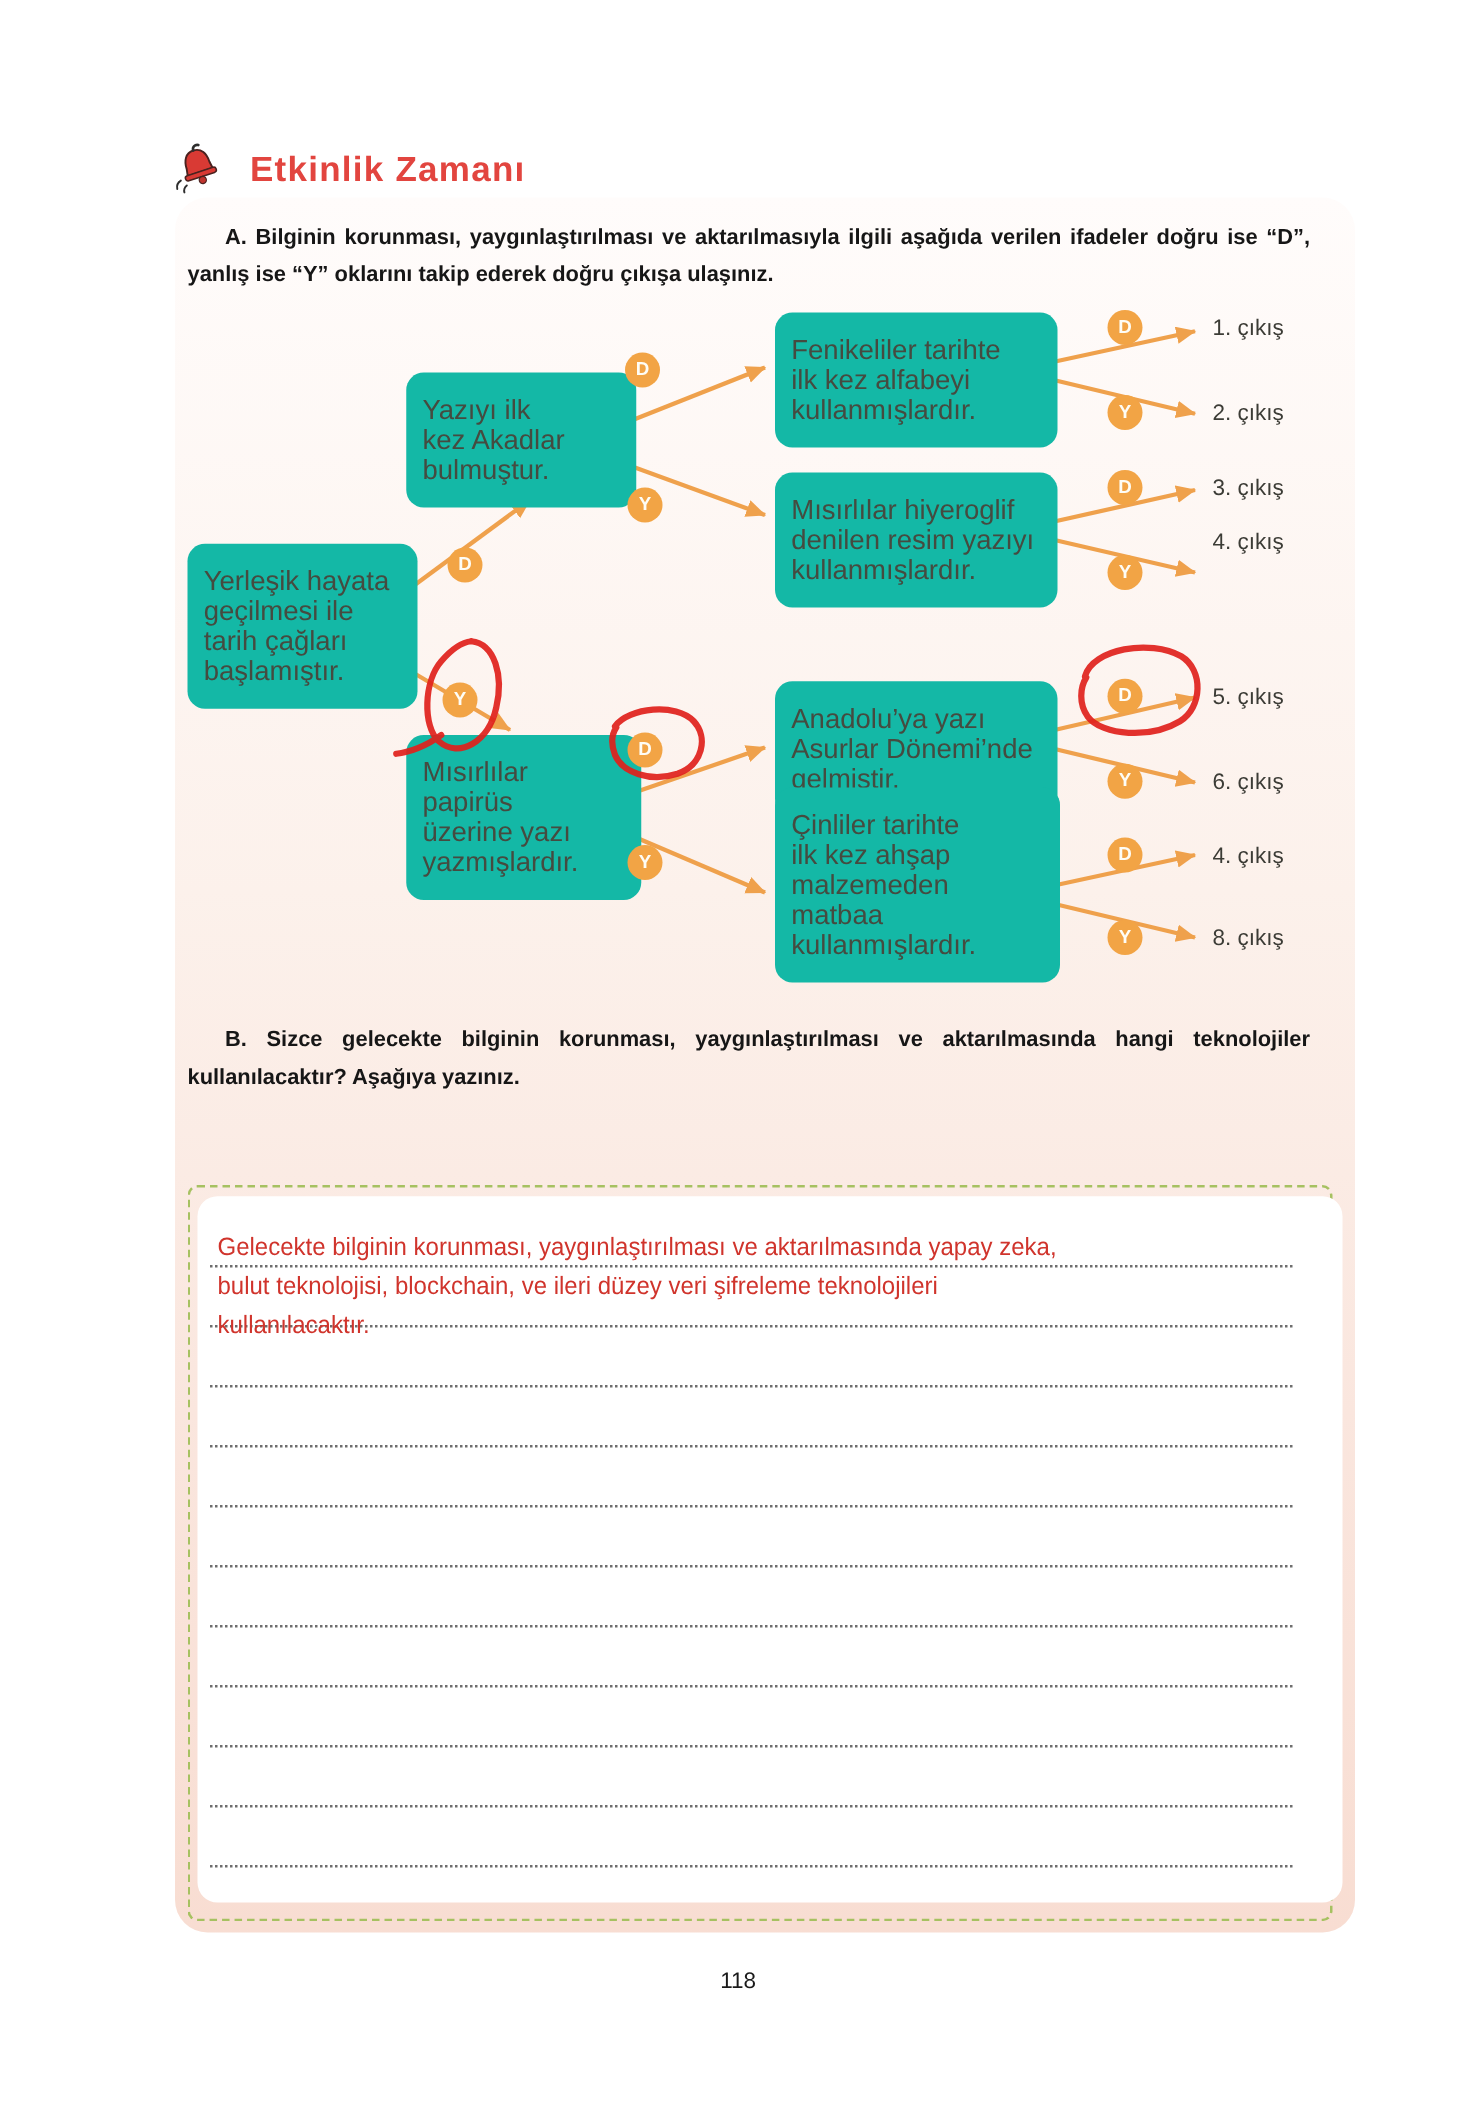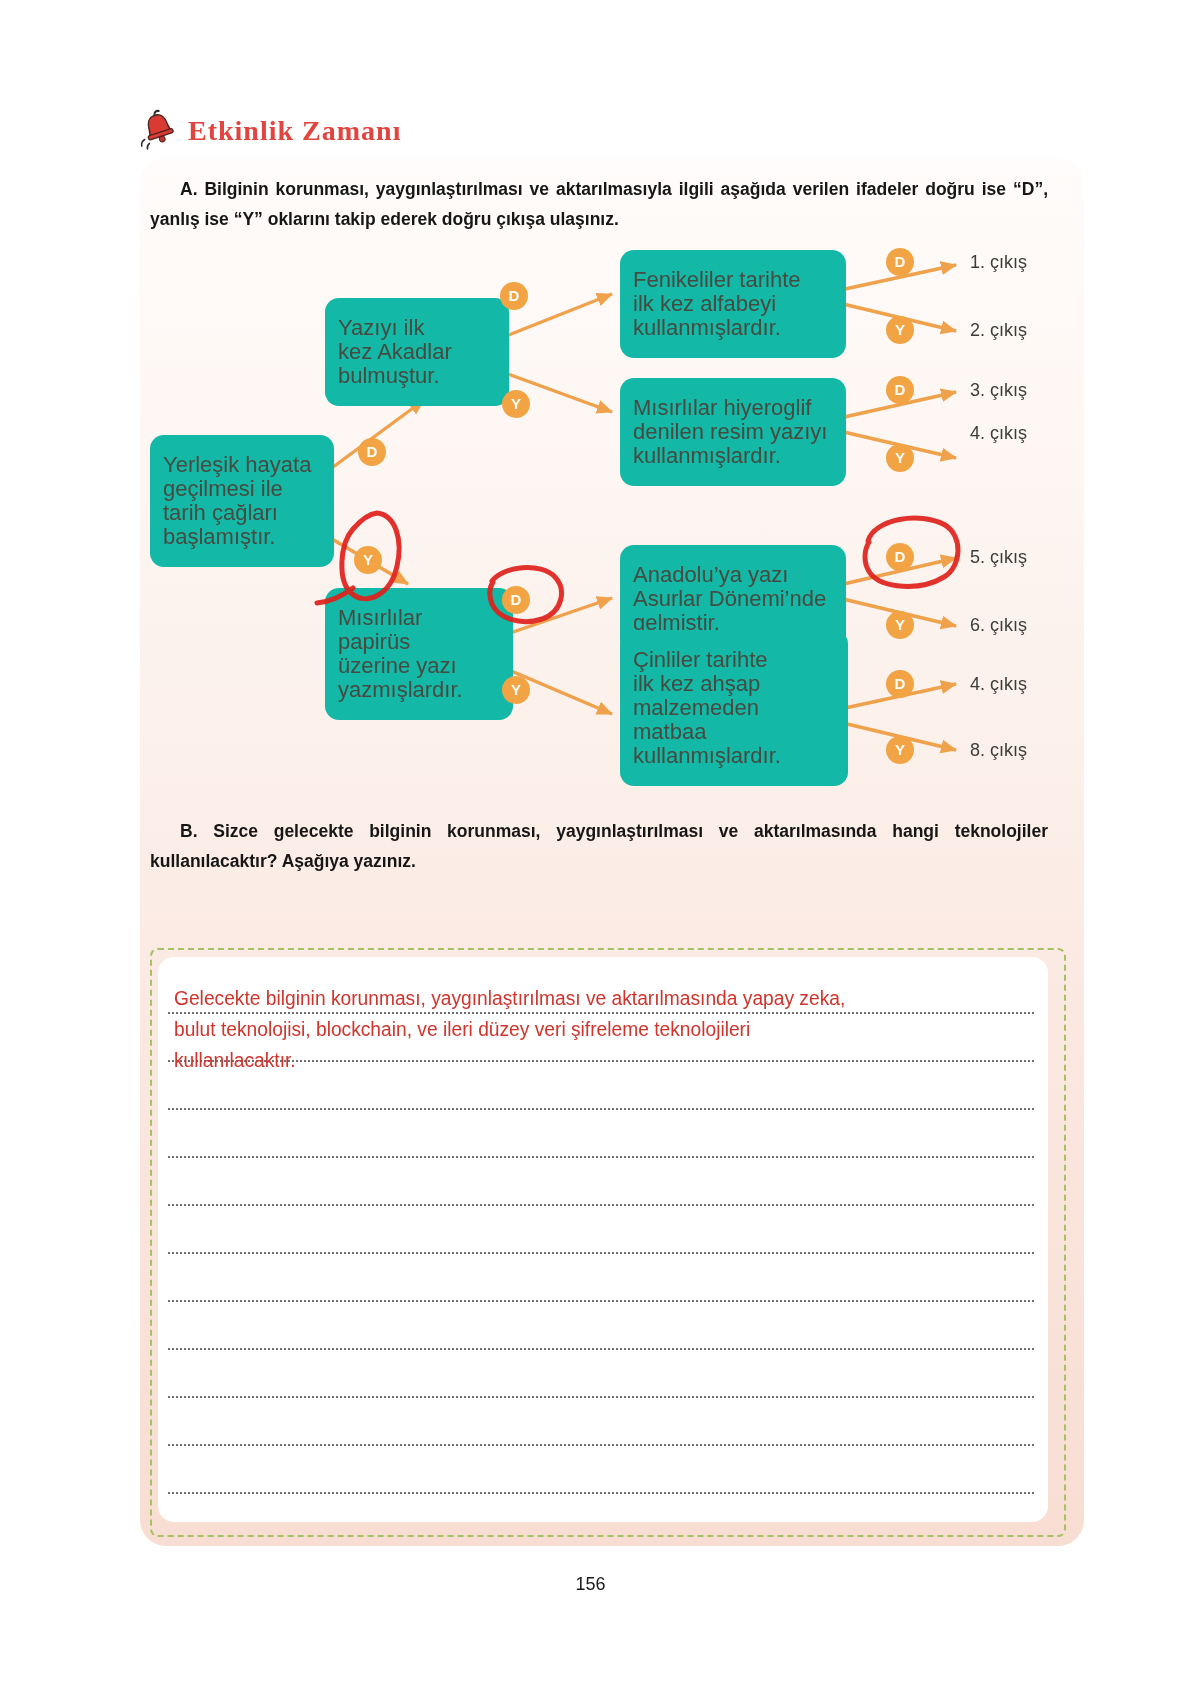--- a/index.html
+++ b/index.html
@@ -3,22 +3,22 @@
 <meta charset="utf-8">
 <style>
   html,body{margin:0;padding:0;background:#ffffff;}
   .page{
     position:relative;width:1181px;height:1683px;margin:0 auto;background:#ffffff;
     font-family:"Liberation Sans",sans-serif;overflow:hidden;
   }
   
   .hdr{position:absolute;left:138px;top:108px;display:flex;align-items:center;gap:8px;}
   .hdr h1{
-    margin:0;font-size:28px;font-weight:bold;color:#E2453F;letter-spacing:1px;
-    font-family:Liberation Serif, serif;
+    margin:12px;font-size:28px;font-weight:bold;color:#E2453F;letter-spacing:1px;
+    font-family:Liberation Sans, sans-serif;
   }
   
   .panel{
     position:absolute;left:140px;top:158px;width:944px;height:1388px;border-radius:26px;
     background:linear-gradient(180deg,#FFFCFB 0%,#FCF1EB 40%,#FAE6DE 70%,#F8DDD2 100%);
   }
   .para{
     position:absolute;left:150px;width:898px;margin:0;
     font-size:17.5px;font-weight:bold;color:#161616;line-height:30px;
     text-align:justify;text-indent:30px;
@@ -43,21 +43,21 @@
     position:absolute;z-index:2;left:970px;width:90px;height:26px;
     font-size:18px;color:#3C3C36;line-height:26px;
   }
   
   .answer-outer{
     position:absolute;z-index:2;left:150px;top:948px;width:912px;height:585px;
     border:2px dashed #A6C161;border-radius:8px;
   }
   .answer-inner{
     position:absolute;left:6px;top:7px;width:890px;height:565px;
-    background:#ffffff;border-radius:16px;
+    background:#ffffff;border-radius:16px;padding-left:26px;
   }
   .wline{position:absolute;left:10px;width:866px;border-top:2px dotted #6E6E6E;}
   .answer-text{
     position:absolute;left:16px;top:26px;width:860px;
     font-size:20px;line-height:31px;color:#D0342C;white-space:pre-line;
     transform:scaleX(.96);transform-origin:left top;
   }
   .pageno{
     position:absolute;top:1574px;left:0;width:100%;text-align:center;
     font-size:18px;color:#1a1a1a;
@@ -182,15 +182,15 @@
       <div class="wline" style="top:391px;"></div>
       <div class="wline" style="top:439px;"></div>
       <div class="wline" style="top:487px;"></div>
       <div class="wline" style="top:535px;"></div>
       <div class="answer-text">Gelecekte bilginin korunması, yaygınlaştırılması ve aktarılmasında yapay zeka,
 bulut teknolojisi, blockchain, ve ileri düzey veri şifreleme teknolojileri
 kullanılacaktır.</div>
     </div>
   </div>
 
-  <div class="pageno">156</div>
+  <div class="pageno">118</div>
 
 </div>
 
 </body></html>

